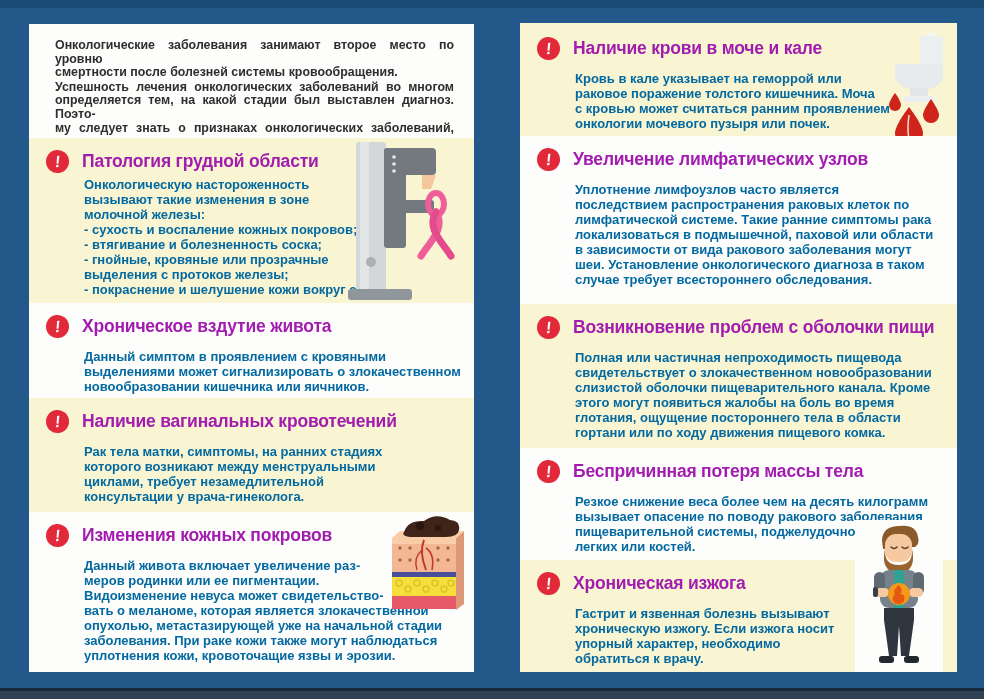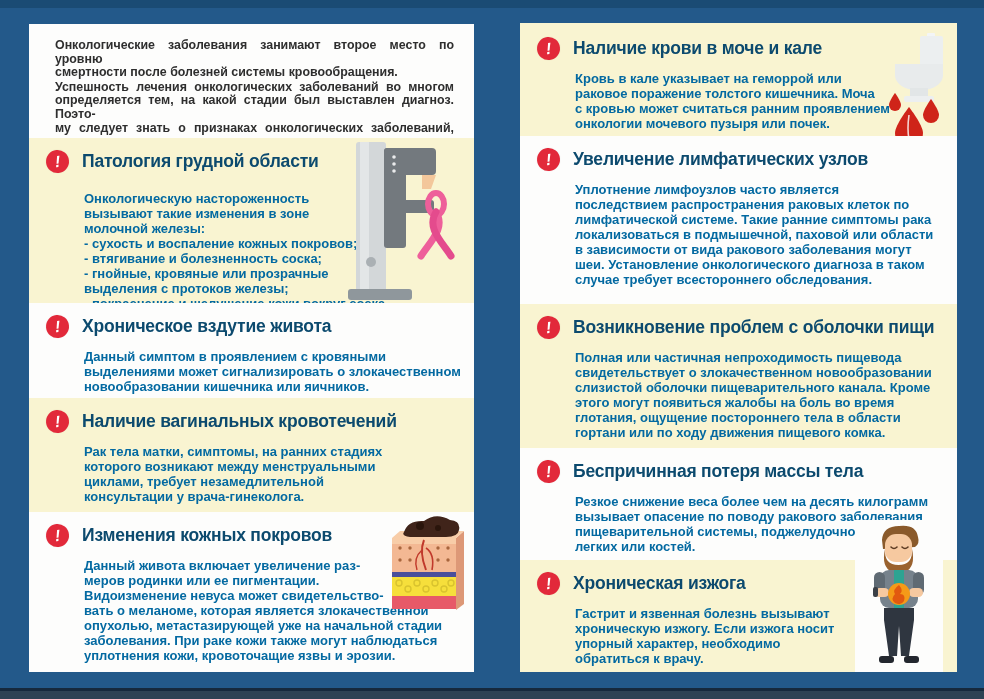--- a/index.html
+++ b/index.html
@@ -23,21 +23,21 @@
   .intro .line{font-size:12.4px;font-weight:700;color:#2e2e2e;line-height:13.6px;
     text-align:justify;text-align-last:justify;}
   .intro .par{margin:0 0 1px 0;}
   .intro .par .line:last-child{text-align-last:left;}
 
   .sec-head{display:flex;align-items:center;gap:13px;padding:12px 14px 0 17px;}
   .alert-icon{flex:0 0 23px;width:23px;height:23px;border-radius:50%;background:#e2293a;
     color:#ffffff;display:flex;align-items:center;justify-content:center;
     font-weight:900;font-style:italic;font-size:16px;line-height:23px;
     transform:rotate(-6deg);box-shadow:0 0 0 1px rgba(0,0,0,0.02);}
-  .sec-title{font-size:17.5px;font-weight:700;color:#0c4a6e;letter-spacing:-0.2px;white-space:nowrap;}
+  .sec-title{font-size:17.5px;font-weight:700;color:#a21caf;letter-spacing:-0.2px;white-space:nowrap;}
 
   .sec-body{margin:11px 12px 0 55px;font-size:13px;font-weight:700;color:#0369a1;line-height:15px;}
   .sec-body .line{white-space:nowrap;}
 
   .illus{position:absolute;}
   #mammo-illus{right:18px;top:4px;width:108px;height:160px;}
   #skin-illus{right:10px;top:2px;width:78px;height:102px;}
   #toilet-illus{right:8px;top:8px;width:62px;height:120px;}
   #man-box{position:absolute;right:14px;top:497px;width:88px;height:152px;background:#fdfdfc;z-index:3;}
   #man-box svg{display:block;}
@@ -62,21 +62,21 @@
         <div class="line">рые помогут выявить болезнь при самых ранних проявлениях и</div>
         <div class="line">вовремя обратиться за медицинской помощью.</div>
       </div>
   </div>
 
   <div class="section tone-yellow" style="height:165px;">
     <div class="sec-head">
       <span class="alert-icon">!</span>
       <span class="sec-title">Патология грудной области</span>
     </div>
-    <div class="sec-body" style="margin-top:18px;">
+    <div class="sec-body" style="margin-top:4px;">
         <div class="line">Онкологическую настороженность</div>
         <div class="line">вызывают такие изменения в зоне</div>
         <div class="line">молочной железы:</div>
         <div class="line">- сухость и воспаление кожных покровов;</div>
         <div class="line">- втягивание и болезненность соска;</div>
         <div class="line">- гнойные, кровяные или прозрачные</div>
         <div class="line">выделения с протоков железы;</div>
         <div class="line">- покраснение и шелушение кожи вокруг соска.</div>
       </div>
     <div class="illus" id="mammo-illus">

